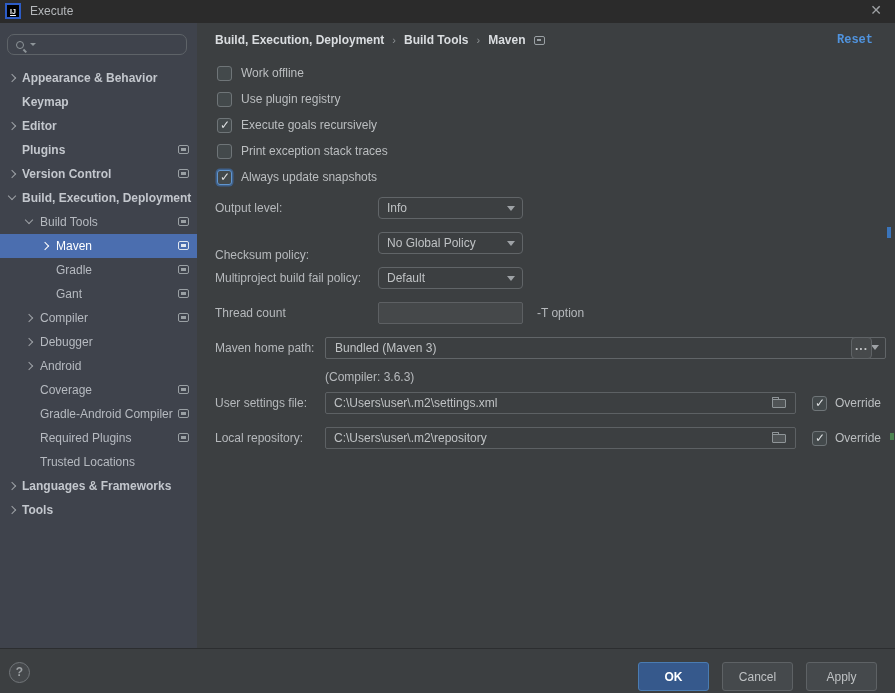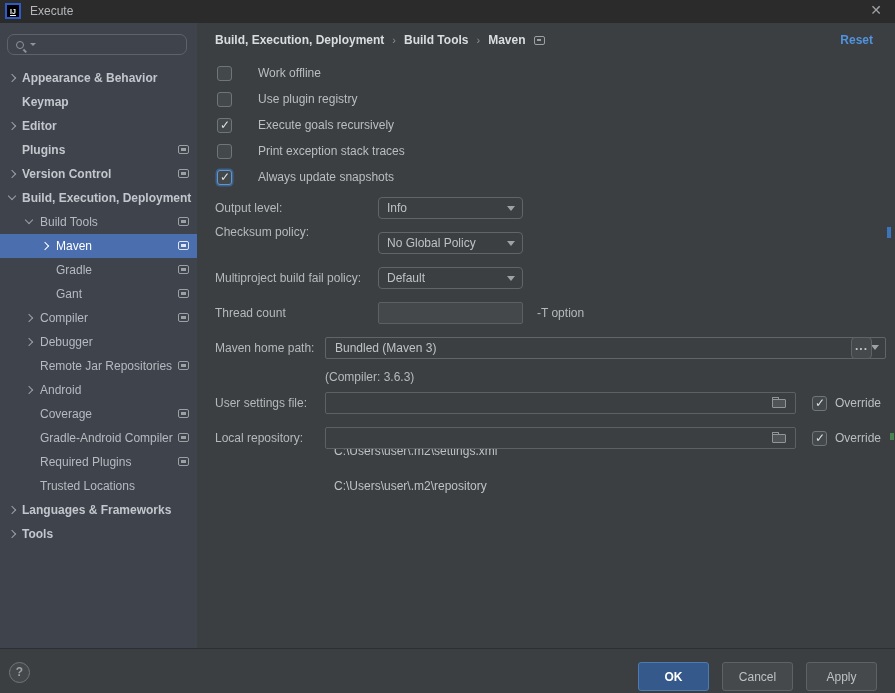--- a/index.html
+++ b/index.html
@@ -51,23 +51,23 @@
   .mini-screen::after { content:''; position:absolute; left:2px; top:2px; width:4.5px; height:2.5px; background:#9aa0a4; }
   .sel .mini-screen { border-color:#dfe5ee; } .sel .mini-screen::after { background:#dfe5ee; }
 
   
   .main { position:absolute; left:197px; top:23px; right:0; bottom:45px; background:#3c3f41; }
   .crumb { position:absolute; left:18px; top:10px; display:flex; align-items:center; gap:8px;
     font-weight:bold; color:#dadde0; }
   .crumb .sep { color:#8d9194; font-weight:normal; font-size:11px; }
   .crumb-screen { position:relative; width:11px; height:9px; border:1px solid #9aa0a4; border-radius:2px; }
   .crumb-screen::after { content:''; position:absolute; left:2px; top:2px; width:4.5px; height:2.5px; background:#9aa0a4; }
-  .reset-link { position:absolute; right:22px; top:10px; color:#5093de; font-weight:bold; cursor:pointer; }
-
-  .cbrow { position:absolute; left:20px; display:flex; align-items:center; gap:26px; height:16px; }
+  .reset-link { position:absolute; right:22px; top:10px; color:#5093de; font-weight:bold; cursor:pointer;font-family:Liberation Mono, monospace; }
+
+  .cbrow { position:absolute; left:20px; display:flex; align-items:center; gap:9px; height:16px; }
   .cb { position:relative; width:15px; height:15px; flex:none; background:#43494b;
     border:1px solid #6f7578; border-radius:3px; }
   .cb.checked::after { content:'\2713'; position:absolute; left:2px; top:-1px;
     color:#dcdee0; font-size:12px; line-height:15px; }
   .cb.focused { border-color:#6195cd; box-shadow:0 0 0 1.5px #3e618c; }
 
   .formlabel { position:absolute; left:18px; height:22px; line-height:22px; color:#b6b9bc; }
   .dd { position:absolute; left:181px; width:145px; height:22px; background:#3c3f41;
     border:1px solid #616568; border-radius:4px; }
   .dd-text { position:absolute; left:8px; top:0; line-height:20px; color:#bfc2c4; }
@@ -85,21 +85,21 @@
   .combo-text { position:absolute; left:9px; top:0; line-height:20px; color:#c0c3c5; }
   .combo-arrowbox { position:absolute; right:0; top:0; width:21px; height:20px; border-left:1px solid #616568; }
   .combo-arrowbox .dd-arrow { right:6px; top:7px; }
   .dots-btn { position:absolute; left:654px; width:21px; height:22px; background:#46494b;
     border:1px solid #5f6366; border-radius:4px; color:#c3c5c7; text-align:center;
     line-height:16px; letter-spacing:1px; font-weight:bold; cursor:pointer; }
   .version-note { position:absolute; left:128px; color:#b6b9bc; }
 
   .pathfield { position:absolute; left:128px; width:471px; height:22px; background:#3c3f41;
     border:1px solid #5d6164; border-radius:2px; }
-  .path-text { position:absolute; left:8px; top:0; line-height:20px; color:#bfc2c4; white-space:nowrap;margin-top:48px; }
+  .path-text { position:absolute; left:8px; top:0; line-height:20px; color:#bfc2c4; white-space:nowrap; }
   .folder { position:absolute; right:9px; top:6px; width:14px; height:9px;
     border:1px solid #8f9598; border-radius:1px; background:#505456; cursor:pointer; }
   .folder::before { content:''; position:absolute; top:-3px; left:-1px; width:5px; height:2px;
     border:1px solid #8f9598; border-bottom:none; border-radius:1px 1px 0 0; }
   .ovr { position:absolute; left:615px; display:flex; align-items:center; gap:8px; height:16px; }
 
   .stripe { position:absolute; }
   .stripe.blue { left:887px; top:227px; width:4px; height:11px; background:#3a74ba; }
   .stripe.green { left:890px; top:433px; width:4px; height:7px; background:#4f8f55; opacity:.85; }
 
@@ -178,24 +178,20 @@
       <div class="trow lvl2">
         <span class="chev right"></span>
         <span>Compiler</span>
         <span class="mini-screen"></span>
       </div>
       <div class="trow lvl2">
         <span class="chev right"></span>
         <span>Debugger</span>
       </div>
       <div class="trow lvl2">
-        <span>Remote Jar Repositories</span>
-        <span class="mini-screen"></span>
-      </div>
-      <div class="trow lvl2">
         <span class="chev right"></span>
         <span>Android</span>
       </div>
       <div class="trow lvl2">
         <span>Coverage</span>
         <span class="mini-screen"></span>
       </div>
       <div class="trow lvl2">
         <span>Gradle-Android Compiler</span>
         <span class="mini-screen"></span>
@@ -249,21 +245,21 @@
       <span class="cb checked focused"></span>
       <span>Always update snapshots</span>
     </div>
 
     <div class="formlabel" style="top:174px">Output level:</div>
     <div class="dd" style="top:174px">
       <span class="dd-text">Info</span>
       <span class="dd-arrow"></span>
     </div>
 
-    <div class="formlabel" style="top:198px">Checksum policy:</div>
+    <div class="formlabel" style="top:221px">Checksum policy:</div>
     <div class="dd" style="top:209px">
       <span class="dd-text">No Global Policy</span>
       <span class="dd-arrow"></span>
     </div>
 
     <div class="formlabel" style="top:244px">Multiproject build fail policy:</div>
     <div class="dd" style="top:244px">
       <span class="dd-text">Default</span>
       <span class="dd-arrow"></span>
     </div>

